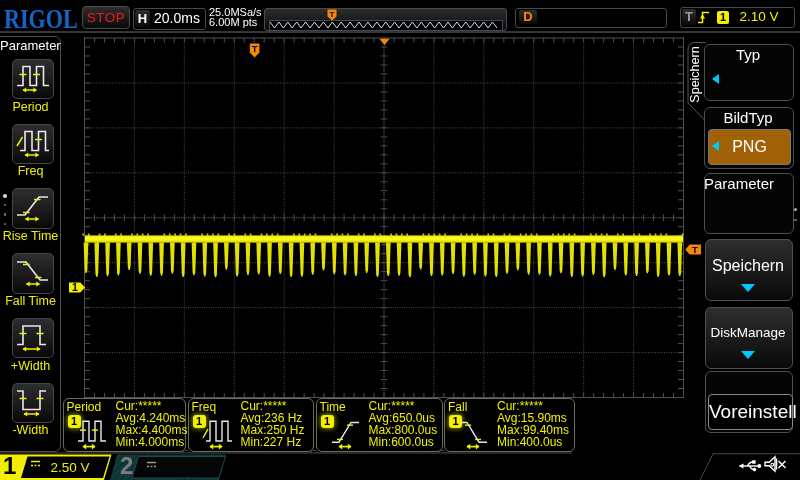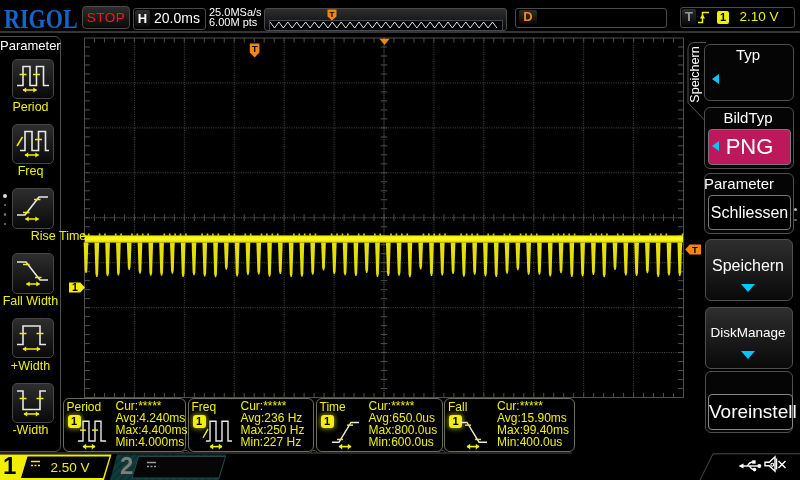--- a/index.html
+++ b/index.html
@@ -543,31 +543,31 @@
 <div class="abs" style="left:0;top:164.3px;width:61px;text-align:center;color:#f0f000;font-size:12.5px;">Freq</div>
 <div class="abs grad" style="left:12px;top:188.2px;width:40px;height:38.5px;border:1px solid #464646;border-radius:5px;"></div>
 <div class="abs" style="left:13px;top:188.2px;"><svg width="40" height="38" viewBox="0 0 40 38">
         <path d="M4,27 H12 L26,9 H35" fill="none" stroke="#e8e8e8" stroke-width="1.6"></path>
         <line x1="10" y1="24.5" x2="16.5" y2="24.5" stroke="#f0f000" stroke-width="1.5"></line>
         <line x1="21" y1="11.5" x2="27.5" y2="11.5" stroke="#f0f000" stroke-width="1.5"></line>
         <line x1="12.5" y1="31" x2="25.5" y2="31" stroke="#f0f000" stroke-width="1.5"></line>
         <polygon points="12.0,31 15.7,28.4 15.7,33.6" fill="#f0f000"></polygon>
         <polygon points="26.0,31 22.3,28.4 22.3,33.6" fill="#f0f000"></polygon>
       </svg></div>
-<div class="abs" style="left:0;top:229.1px;width:61px;text-align:center;color:#f0f000;font-size:12.5px;padding-left:28px;">Rise Time</div>
+<div class="abs" style="left:0;top:229.1px;width:61px;text-align:center;color:#f0f000;font-size:12.5px;">Rise Time</div>
 <div class="abs grad" style="left:12px;top:253.0px;width:40px;height:38.5px;border:1px solid #464646;border-radius:5px;"></div>
 <div class="abs" style="left:13px;top:253.0px;"><svg width="40" height="38" viewBox="0 0 40 38">
         <path d="M4,9 H13 L27,27 H35" fill="none" stroke="#e8e8e8" stroke-width="1.6"></path>
         <line x1="10" y1="11.5" x2="16.5" y2="11.5" stroke="#f0f000" stroke-width="1.5"></line>
         <line x1="22" y1="24.5" x2="28.5" y2="24.5" stroke="#f0f000" stroke-width="1.5"></line>
         <line x1="13.5" y1="31" x2="26.5" y2="31" stroke="#f0f000" stroke-width="1.5"></line>
         <polygon points="13.0,31 16.7,28.4 16.7,33.6" fill="#f0f000"></polygon>
         <polygon points="27.0,31 23.3,28.4 23.3,33.6" fill="#f0f000"></polygon>
       </svg></div>
-<div class="abs" style="left:0;top:293.8px;width:61px;text-align:center;color:#f0f000;font-size:12.5px;">Fall Width</div>
+<div class="abs" style="left:0;top:293.8px;width:61px;text-align:center;color:#f0f000;font-size:12.5px;">Fall Time</div>
 <div class="abs grad" style="left:12px;top:317.8px;width:40px;height:38.5px;border:1px solid #464646;border-radius:5px;"></div>
 <div class="abs" style="left:13px;top:317.8px;"><svg width="40" height="38" viewBox="0 0 40 38">
         <path d="M4,26.5 H10 V8 H27 V26.5 H33" fill="none" stroke="#e8e8e8" stroke-width="1.6"></path>
         <line x1="6.5" y1="15.5" x2="13.5" y2="15.5" stroke="#f0f000" stroke-width="1.5"></line>
         <line x1="23.5" y1="15.5" x2="30.5" y2="15.5" stroke="#f0f000" stroke-width="1.5"></line>
         <line x1="10" y1="31" x2="27" y2="31" stroke="#f0f000" stroke-width="1.5"></line>
         <polygon points="9.5,31 13.2,28.4 13.2,33.6" fill="#f0f000"></polygon>
         <polygon points="27.5,31 23.8,28.4 23.8,33.6" fill="#f0f000"></polygon>
       </svg></div>
 <div class="abs" style="left:0;top:358.6px;width:61px;text-align:center;color:#f0f000;font-size:12.5px;">+Width</div>
@@ -584,25 +584,24 @@
 <div class="abs" style="left:3.2px;top:193.6px;width:4.0px;height:4.0px;border-radius:50%;background:#dcdcdc;"></div>
 <div class="abs" style="left:3.9px;top:203.7px;width:2.6px;height:2.6px;border-radius:50%;background:#787878;"></div>
 <div class="abs" style="left:3.9px;top:213.1px;width:2.6px;height:2.6px;border-radius:50%;background:#787878;"></div>
 <div class="abs" style="left:3.9px;top:222.5px;width:2.6px;height:2.6px;border-radius:50%;background:#787878;"></div>
 <div class="abs" style="left:659px;top:66.5px;width:73px;height:15px;color:#fff;font-size:13px;text-align:center;line-height:15px;transform:rotate(-90deg);white-space:nowrap;font-size:12.5px;">Speichern</div>
 <div class="abs" style="left:704px;top:43.5px;width:88px;height:55.5px;background:#050505;border:1px solid #4f4f4f;border-radius:6px;"></div>
 <div class="abs" style="left:704px;top:45.5px;width:88px;text-align:center;color:#fff;font-size:15px;">Typ</div>
 <div class="abs" style="left:712px;top:73.8px;width:0;height:0;border-top:5px solid transparent;border-bottom:5px solid transparent;border-right:7px solid #00c8ff;"></div>
 <div class="abs" style="left:704px;top:107px;width:88px;height:59.5px;background:#050505;border:1px solid #4f4f4f;border-radius:6px;"></div>
 <div class="abs" style="left:704px;top:109px;width:88px;text-align:center;color:#fff;font-size:15px;">BildTyp</div>
-<div class="abs" style="left:708px;top:128.5px;width:81px;height:34.5px;background:#be185d;border:1px solid #787878;border-radius:4px;color:#fff;font-size:22px;text-align:center;line-height:34.5px;">PNG</div>
+<div class="abs" style="left:708px;top:128.5px;width:81px;height:34.5px;background:#a16207;border:1px solid #787878;border-radius:4px;color:#fff;font-size:16px;text-align:center;line-height:34.5px;">PNG</div>
 <div class="abs" style="left:712px;top:140.8px;width:0;height:0;border-top:5px solid transparent;border-bottom:5px solid transparent;border-right:7px solid #00c8ff;"></div>
 <div class="abs" style="left:704px;top:173px;width:88px;height:59px;background:#050505;border:1px solid #4f4f4f;border-radius:6px;"></div>
 <div class="abs" style="left:704px;top:175px;width:88px;color:#fff;font-size:15px;">Parameter</div>
-<div class="abs" style="left:708px;top:194.5px;width:81px;height:33.5px;background:#000;border:1px solid #787878;border-radius:4px;color:#fff;font-size:16px;text-align:center;line-height:33.5px;">Schliessen</div>
 <div class="abs grad" style="left:705px;top:238.5px;width:86px;height:60px;border:1px solid #4f4f4f;border-radius:6px;"></div>
 <div class="abs" style="left:705px;top:256.5px;width:86px;text-align:center;color:#fff;font-size:16px;">Speichern</div>
 <div class="abs" style="left:741px;top:284px;width:0;height:0;border-left:7px solid transparent;border-right:7px solid transparent;border-top:8px solid #00c8ff;"></div>
 <div class="abs grad" style="left:705px;top:306.5px;width:86px;height:60px;border:1px solid #4f4f4f;border-radius:6px;"></div>
 <div class="abs" style="left:705px;top:324.5px;width:86px;text-align:center;color:#fff;font-size:13.5px;">DiskManage</div>
 <div class="abs" style="left:741px;top:351px;width:0;height:0;border-left:7px solid transparent;border-right:7px solid transparent;border-top:8px solid #00c8ff;"></div>
 <div class="abs" style="left:705px;top:370.5px;width:86px;height:60px;background:#050505;border:1px solid #4f4f4f;border-radius:6px;"></div>
 <div class="abs" style="left:708px;top:393.5px;width:83px;height:34px;background:#000;border:1px solid #888;border-radius:4px;color:#fff;font-size:19px;text-align:center;line-height:34px;">Voreinstell</div>
 <div class="abs" style="left:793.7px;top:207.7px;width:3.6px;height:3.6px;border-radius:50%;background:#b0b0b0;"></div>
 <div class="abs" style="left:794.1px;top:218.6px;width:2.8px;height:2.8px;border-radius:50%;background:#6a6a6a;"></div>

